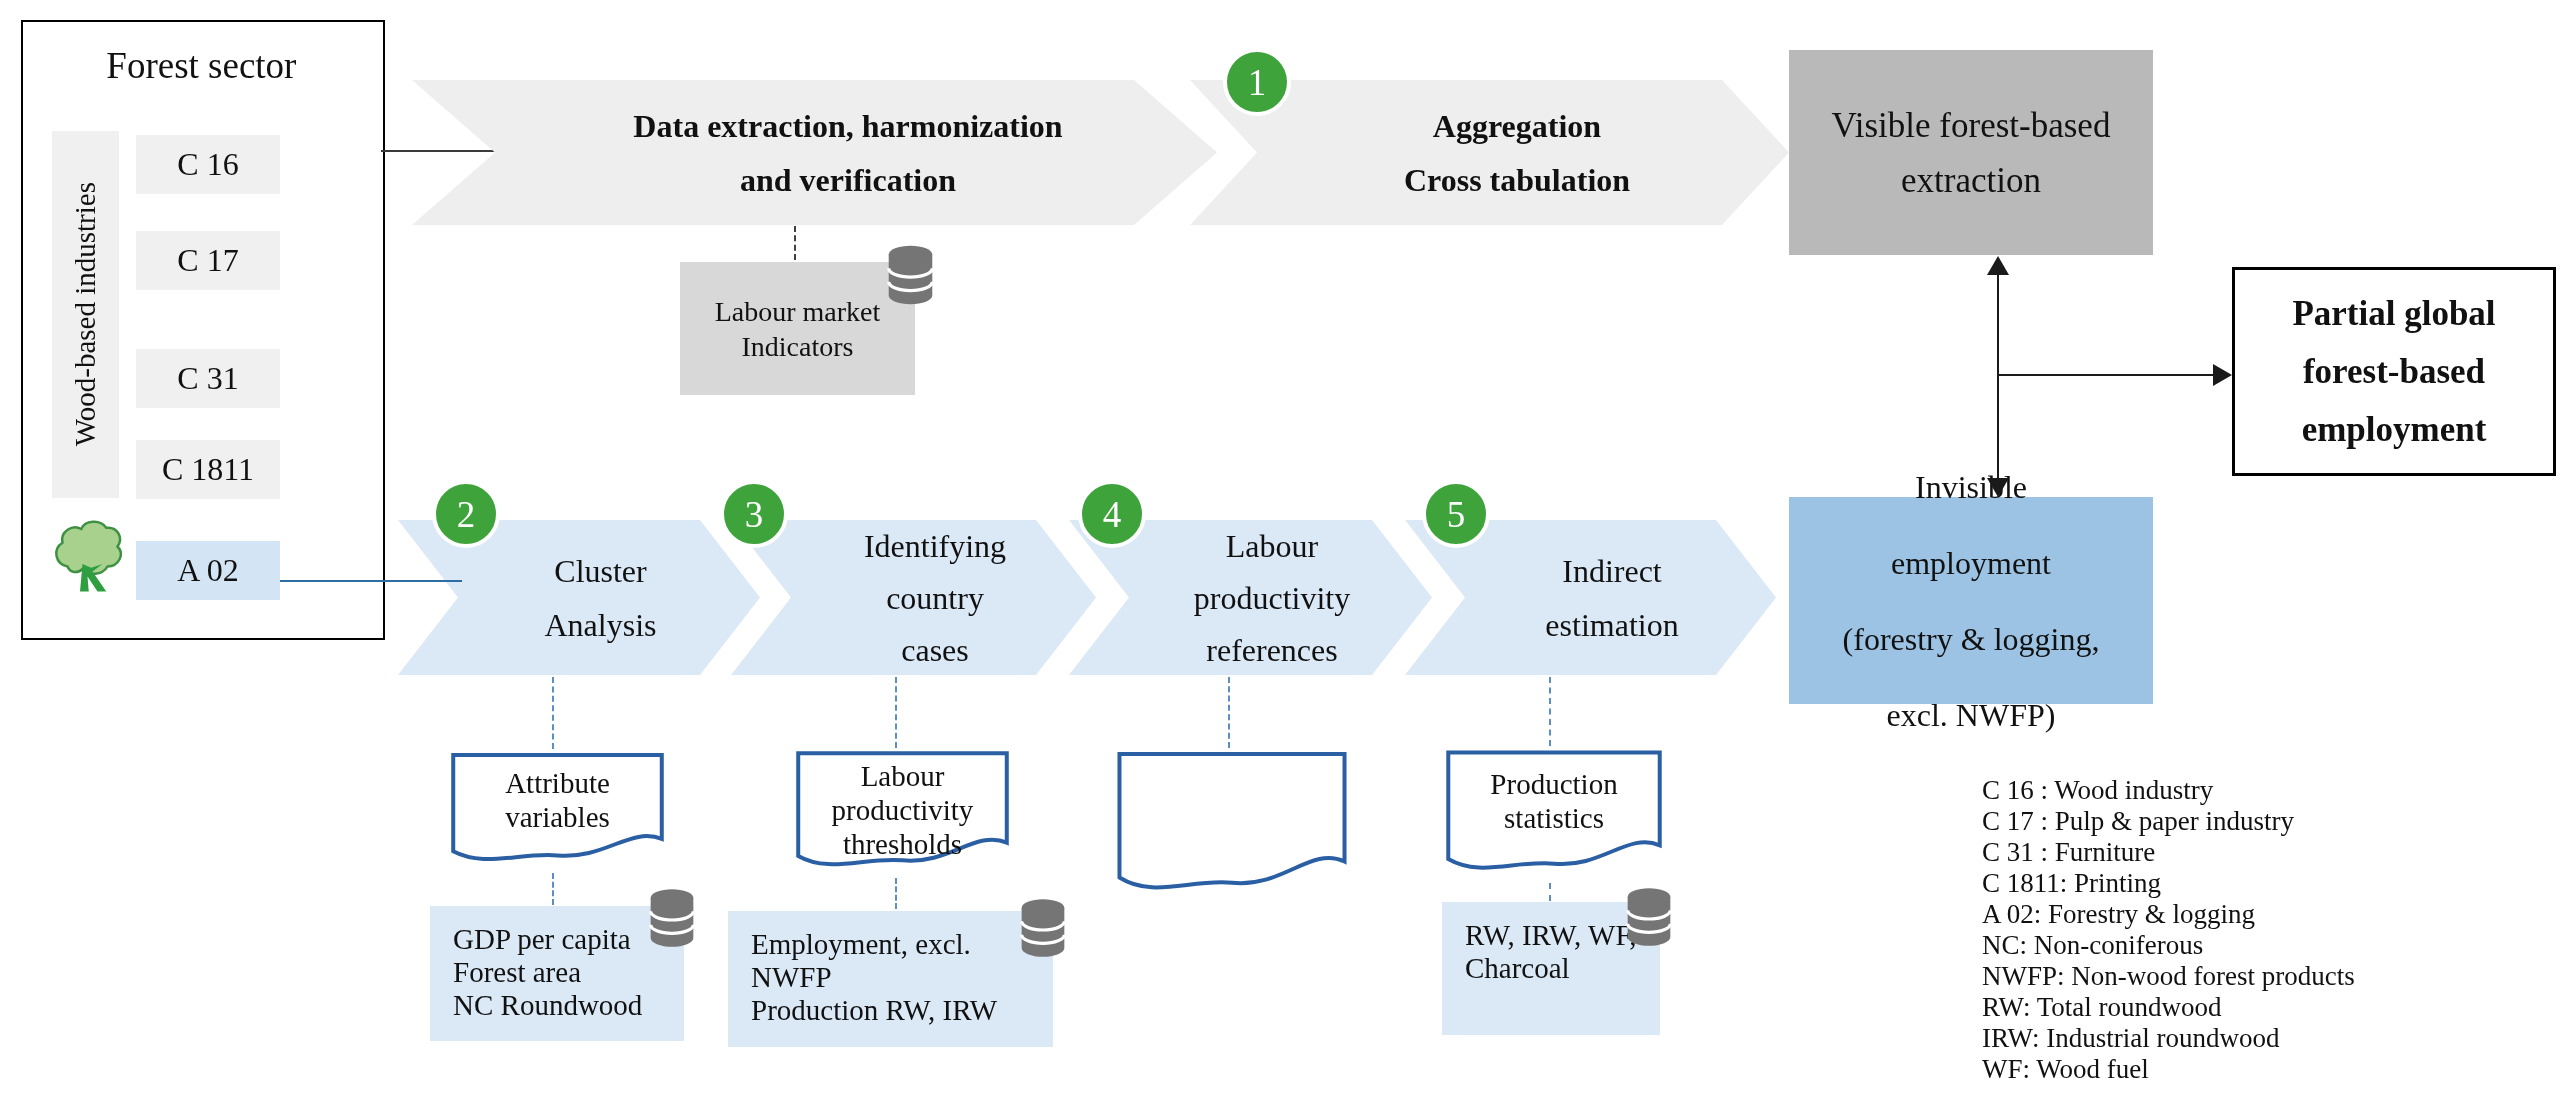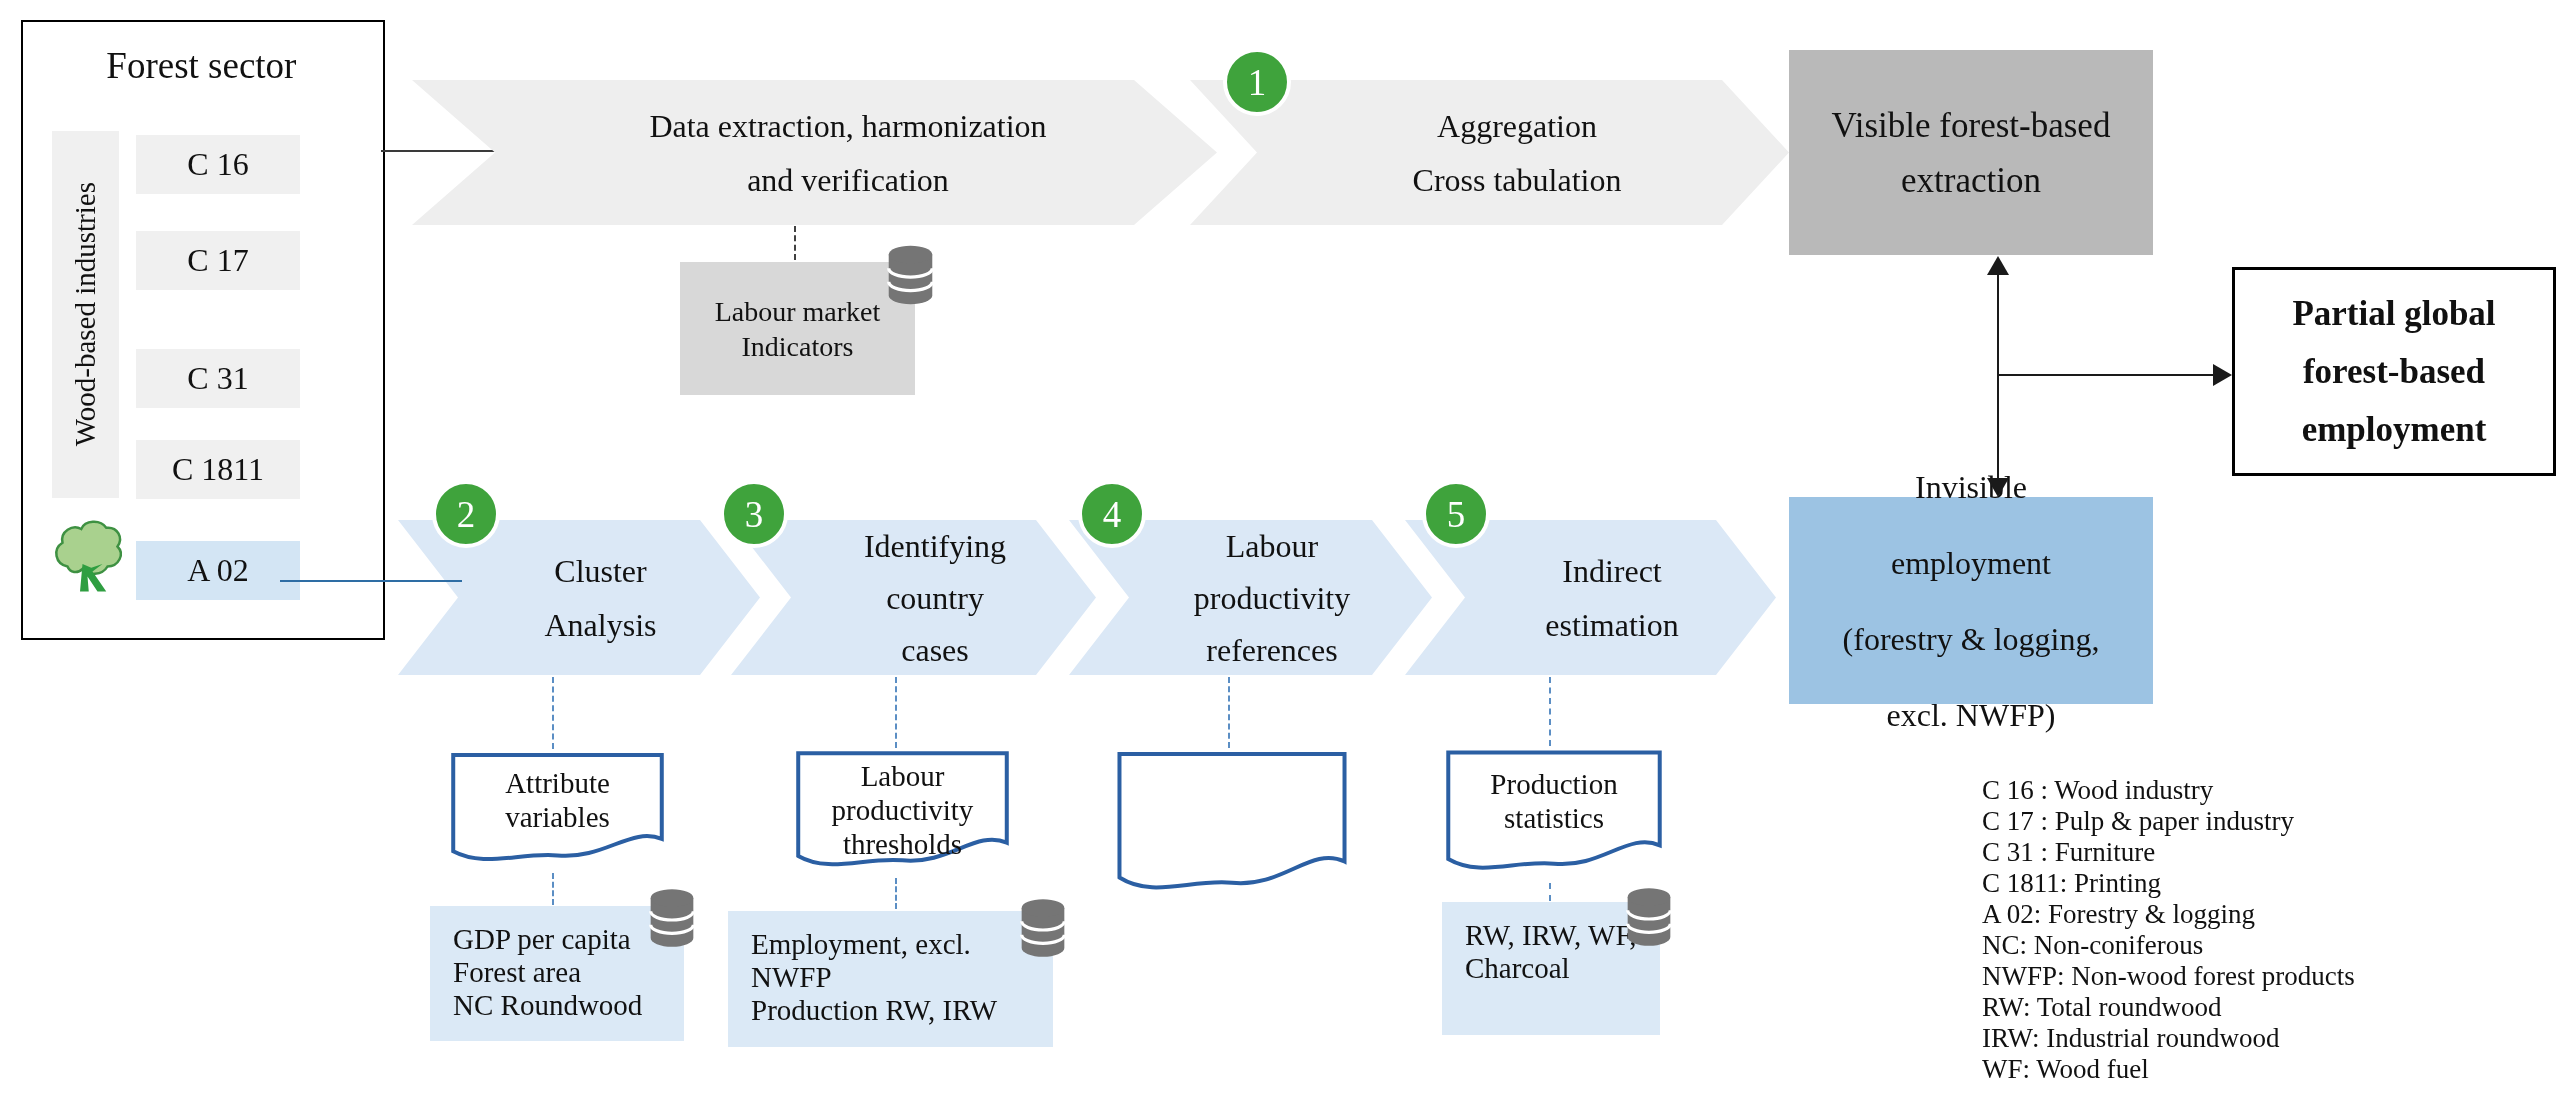--- a/index.html
+++ b/index.html
@@ -7,29 +7,29 @@
           font-family:"Liberation Serif","DejaVu Serif",serif;color:#111;overflow:hidden;}
   .abs{position:absolute;}
   .pre{white-space:pre-line;}
   .center{display:flex;align-items:center;justify-content:center;text-align:center;}
 
   
   .forest-box{left:21.4px;top:20px;width:360px;height:616px;border:2.4px solid #000;background:#fff;}
   .forest-title{left:21.4px;top:44px;width:360px;text-align:center;font-size:37px;}
   .side-rect{left:52px;top:131px;width:67px;height:367px;background:#f0f0f0;}
   .side-rect span{writing-mode:vertical-rl;transform:rotate(180deg);font-size:29px;}
-  .chip{left:136px;width:164px;height:59px;background:#f0f0f0;font-size:32px;}
+  .chip{left:136px;width:144px;height:59px;background:#f0f0f0;font-size:32px;}
   .chip-a02{background:#d3e5f4;}
 
   
   .chev{clip-path:polygon(0 0, calc(100% - var(--tip)) 0, 100% 50%, calc(100% - var(--tip)) 100%, 0 100%, var(--tip) 50%);}
   .chev-gray{background:#eeeeee;}
   .chev-blue{background:#dbe8f6;}
   .chev .lbl{width:100%;font-size:32px;line-height:54px;}
-  .row-top{top:80px;height:145px;}
+  .row-top{top:80px;height:145px;font-weight:bold;}
   .row-bot{top:520px;height:155px;}
 
   .badge{width:68px;height:68px;border-radius:50%;background:#3fa33c;border:4.3px solid #fff;
          box-sizing:border-box;color:#fff;font-size:37px;display:flex;align-items:center;justify-content:center;}
 
   
   .visible-box{left:1789px;top:50px;width:364px;height:205px;background:#b9b9b9;font-size:35px;line-height:55px;}
   .invisible-box{left:1789px;top:497px;width:364px;height:207px;background:#9cc3e3;font-size:32px;line-height:76px;}
   .partial-box{left:2232px;top:267px;width:324px;height:209px;border:3.1px solid #000;box-sizing:border-box;
                font-weight:bold;font-size:35px;line-height:58px;background:#fff;}

